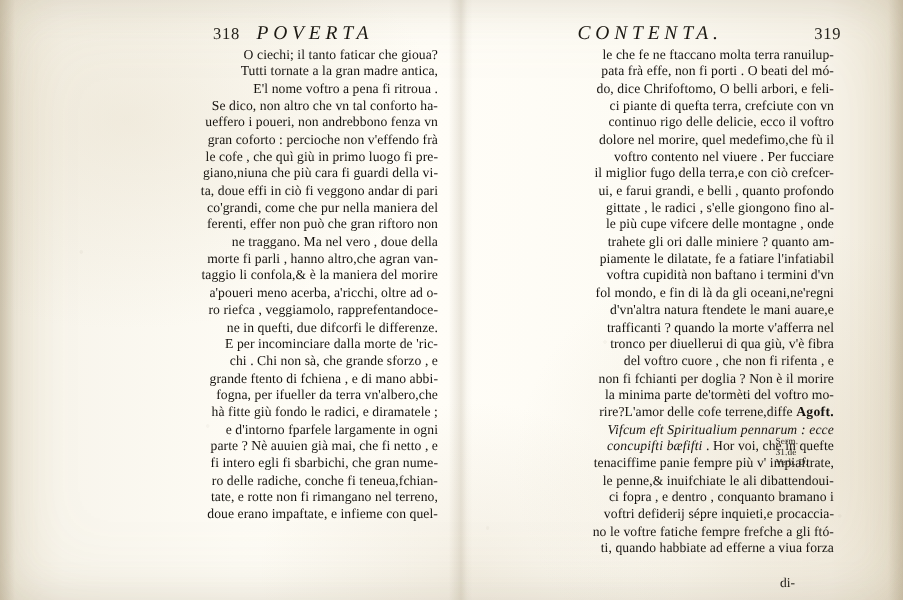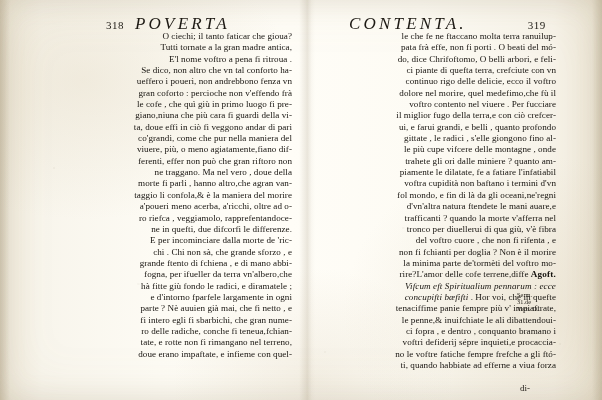--- a/index.html
+++ b/index.html
@@ -64,31 +64,32 @@
   
   .runhead {
     position: absolute;
     top: 14px;
     height: 18px;
     display: flex;
     align-items: baseline;
     font-family: "Liberation Serif", serif;
     color: #1d1a15;
     white-space: nowrap;
+    margin-left: 36px;
   }
   .runhead-left  { left: 106px; }
   .runhead-right { left: 47px; gap: 48px; }
 
   .folio {
     font-size: 11px;
     letter-spacing: 0.5px;
     color: #23201a;
   }
   .runtitle {
-    font-size: 17px;
+    font-size: 13px;
     font-style: italic;
     letter-spacing: 3.2px;
     color: #1b1813;
   }
   .runhead-left .runtitle  { margin-left: 11px; }
   .runhead-right .folio    { margin-left: 13px; }
 
   
   .col {
     position: absolute;
@@ -178,21 +179,20 @@
       <span class="ln verse-2">Tutti tornate a la gran madre antica,</span>
       <span class="ln verse-3">E'l nome voftro a pena fi ritroua .</span>
 
       <span class="ln">Se dico, non altro che vn tal conforto ha-</span>
       <span class="ln">ueffero i poueri, non andrebbono fenza vn</span>
       <span class="ln">gran coforto : percioche non v'effendo frà</span>
       <span class="ln">le cofe , che quì giù in primo luogo fi pre-</span>
       <span class="ln">giano,niuna che più cara fi guardi della vi-</span>
       <span class="ln">ta, doue effi in ciò fi veggono andar di pari</span>
       <span class="ln">co'grandi, come che pur nella maniera del</span>
-      <span class="ln">viuere, più, o meno agiatamente,fiano dif-</span>
       <span class="ln">ferenti, effer non può che gran riftoro non</span>
       <span class="ln">ne traggano. Ma nel vero , doue della</span>
       <span class="ln">morte fi parli , hanno altro,che agran van-</span>
       <span class="ln">taggio li confola,&amp; è la maniera del morire</span>
       <span class="ln">a'poueri meno acerba, a'ricchi, oltre ad o-</span>
       <span class="ln">ro riefca , veggiamolo, rapprefentandoce-</span>
       <span class="ln">ne in quefti, due difcorfi le differenze.</span>
 
       <span class="ln indent-para">E per incominciare dalla morte de 'ric-</span>
       <span class="ln">chi . Chi non sà, che grande sforzo , e</span>

